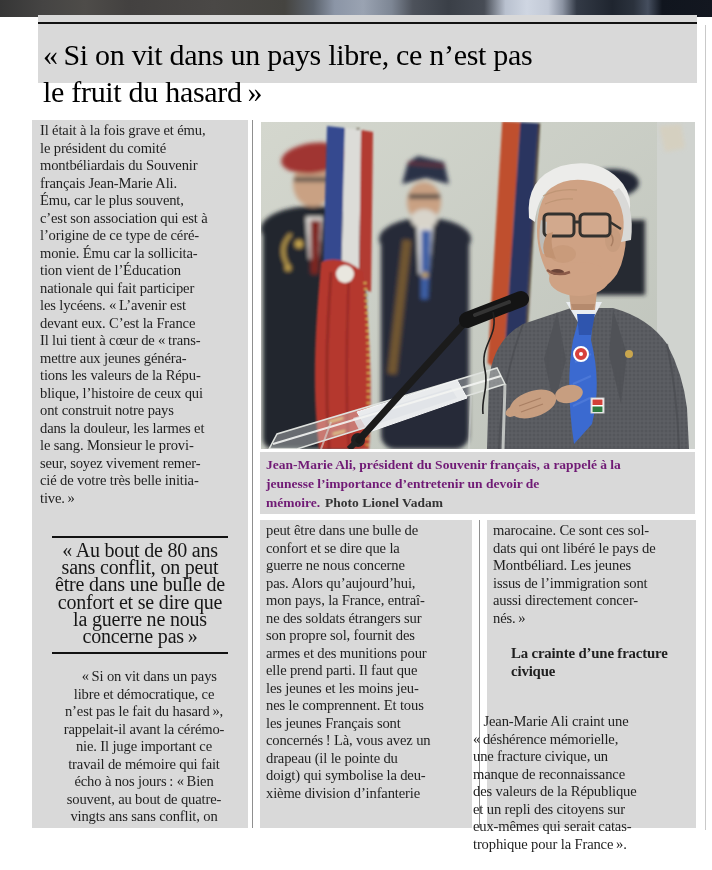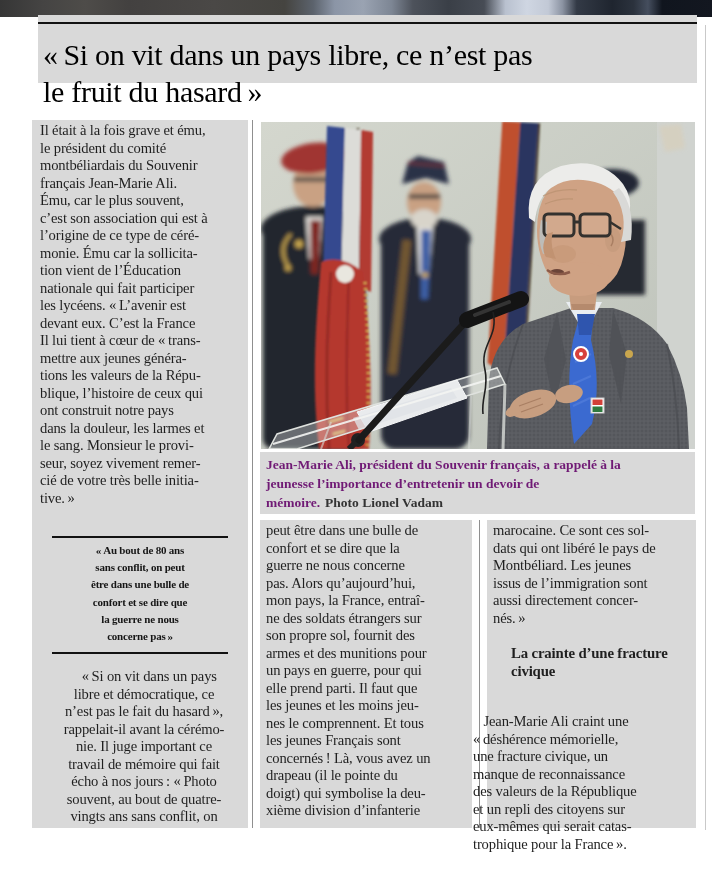--- a/index.html
+++ b/index.html
@@ -41,21 +41,21 @@
   .tb-m{left:266px;top:522px;width:206px;}
   .tb-r1{left:493px;top:522px;width:200px;}
   .tb-r2{left:473px;top:681px;width:200px;margin-top:32px;}
   .subhead{left:511px;top:645px;width:200px;font-weight:bold;font-size:14.8px;line-height:17.5px;}
 
   .pq-rule{position:absolute;left:52px;width:176px;height:2px;background:#121212;}
   .pq-rule-top{top:536px;}
   .pq-rule-bot{top:652px;}
   .pullquote{
     position:absolute;left:46px;top:542px;width:188px;text-align:center;
-    font-weight:bold;font-size:11px;line-height:17.2px;letter-spacing:-0.2px;color:#161616;
+    font-weight:normal;font-size:20px;line-height:17.2px;letter-spacing:-0.2px;color:#161616;
   }
   .pullquote .line{white-space:pre;}
 
   .photo-wrap{position:absolute;left:261px;top:122px;width:434px;height:327px;}
   .photo-wrap svg{display:block;}
 
   .caption{position:absolute;left:266px;top:455px;width:426px;font-size:13.5px;line-height:19px;}
   .caption .line{white-space:pre;}
   .cap-bold{font-weight:bold;color:#701a75;}
   .cap-credit{font-weight:bold;color:#333;margin-left:5px;}
@@ -114,34 +114,33 @@
   </div>
 <div class="pq-rule pq-rule-bot"></div>
 
 <div class="textblock tb-l2">
     <div class="line">   « Si on vit dans un pays</div>
     <div class="line">libre et démocratique, ce</div>
     <div class="line">n’est pas le fait du hasard »,</div>
     <div class="line">rappelait-il avant la cérémo-</div>
     <div class="line">nie. Il juge important ce</div>
     <div class="line">travail de mémoire qui fait</div>
-    <div class="line">écho à nos jours : « Photo</div>
+    <div class="line">écho à nos jours : « Bien</div>
     <div class="line">souvent, au bout de quatre-</div>
     <div class="line">vingts ans sans conflit, on</div>
   </div>
 <div class="textblock tb-m">
     <div class="line">peut être dans une bulle de</div>
     <div class="line">confort et se dire que la</div>
     <div class="line">guerre ne nous concerne</div>
     <div class="line">pas. Alors qu’aujourd’hui,</div>
     <div class="line">mon pays, la France, entraî-</div>
     <div class="line">ne des soldats étrangers sur</div>
     <div class="line">son propre sol, fournit des</div>
     <div class="line">armes et des munitions pour</div>
-    <div class="line">un pays en guerre, pour qui</div>
     <div class="line">elle prend parti. Il faut que</div>
     <div class="line">les jeunes et les moins jeu-</div>
     <div class="line">nes le comprennent. Et tous</div>
     <div class="line">les jeunes Français sont</div>
     <div class="line">concernés ! Là, vous avez un</div>
     <div class="line">drapeau (il le pointe du</div>
     <div class="line">doigt) qui symbolise la deu-</div>
     <div class="line">xième division d’infanterie</div>
   </div>
 <div class="textblock tb-r1">

